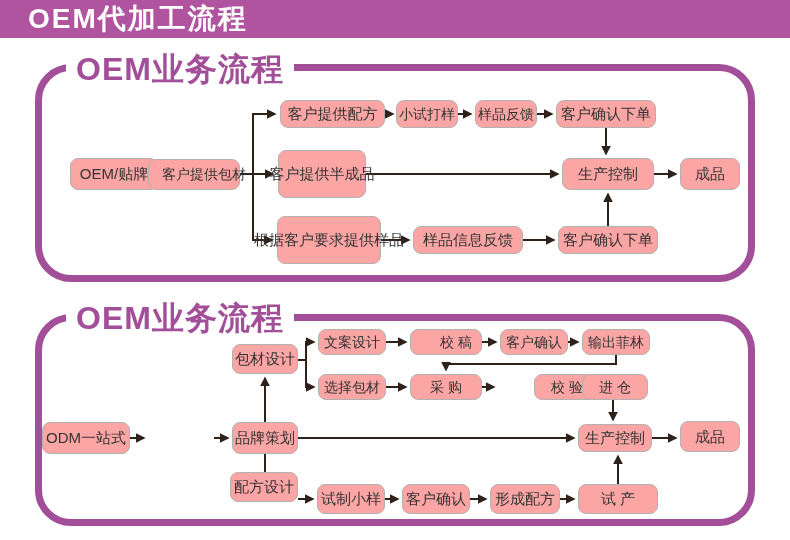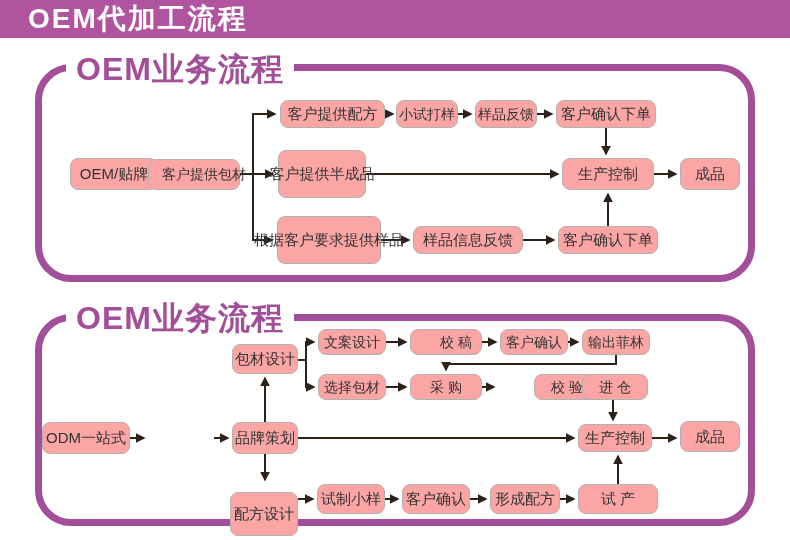--- a/index.html
+++ b/index.html
@@ -115,19 +115,19 @@
   <div class="node sm" style="left:318px;top:329px;width:68px;height:26px;">文案设计</div>
   <div class="node sm" style="left:410px;top:329px;width:72px;height:26px;padding-left:20px;">校 稿</div>
   <div class="node sm" style="left:500px;top:329px;width:68px;height:26px;">客户确认</div>
   <div class="node sm" style="left:582px;top:329px;width:68px;height:26px;">输出菲林</div>
   <div class="node sm" style="left:318px;top:374px;width:68px;height:26px;">选择包材</div>
   <div class="node sm" style="left:410px;top:374px;width:72px;height:26px;">采 购</div>
   <div class="node sm" style="left:498px;top:374px;width:66px;height:26px;margin-left:36px;">校 验</div>
   <div class="node sm" style="left:582px;top:374px;width:66px;height:26px;">进 仓</div>
   <div class="node" style="left:578px;top:424px;width:74px;height:28px;">生产控制</div>
   <div class="node" style="left:680px;top:421px;width:60px;height:31px;">成品</div>
-  <div class="node" style="left:230px;top:492px;width:68px;height:44px;">配方设计</div>
+  <div class="node" style="left:230px;top:472px;width:68px;height:30px;">配方设计</div>
   <div class="node" style="left:317px;top:484px;width:68px;height:30px;">试制小样</div>
   <div class="node" style="left:402px;top:484px;width:68px;height:30px;">客户确认</div>
   <div class="node" style="left:490px;top:484px;width:70px;height:30px;">形成配方</div>
   <div class="node" style="left:578px;top:484px;width:80px;height:30px;">试 产</div>
 
 </div>
 
 </body></html>

